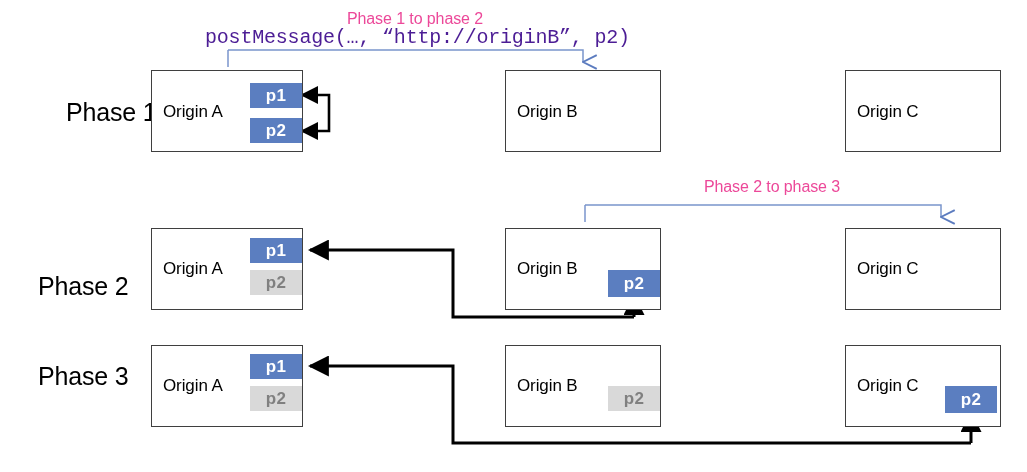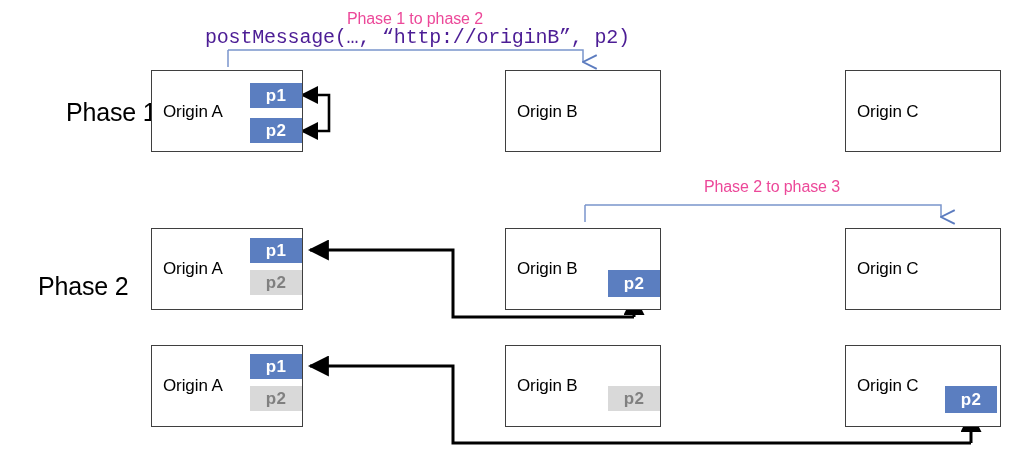--- a/index.html
+++ b/index.html
@@ -148,20 +148,21 @@
 
   <div class="origin-box" style="left:505px;top:228px;width:156px;height:82px;">
     <div class="origin-name" style="top:30px;">Origin B</div>
   </div>
   <div class="port active" style="left:608px;top:270px;width:52px;height:27px;">p2</div>
 
   <div class="origin-box" style="left:845px;top:228px;width:156px;height:82px;">
     <div class="origin-name" style="top:30px;">Origin C</div>
   </div>
 
+  <div class="phase-label" style="left:38px;top:362px;">Phase 3</div>
 
   <div class="origin-box" style="left:151px;top:345px;width:152px;height:82px;">
     <div class="origin-name" style="top:30px;">Origin A</div>
   </div>
   <div class="port active" style="left:250px;top:354px;width:52px;height:25px;">p1</div>
   <div class="port inactive" style="left:250px;top:386px;width:52px;height:25px;">p2</div>
 
   <div class="origin-box" style="left:505px;top:345px;width:156px;height:82px;">
     <div class="origin-name" style="top:30px;">Origin B</div>
   </div>

